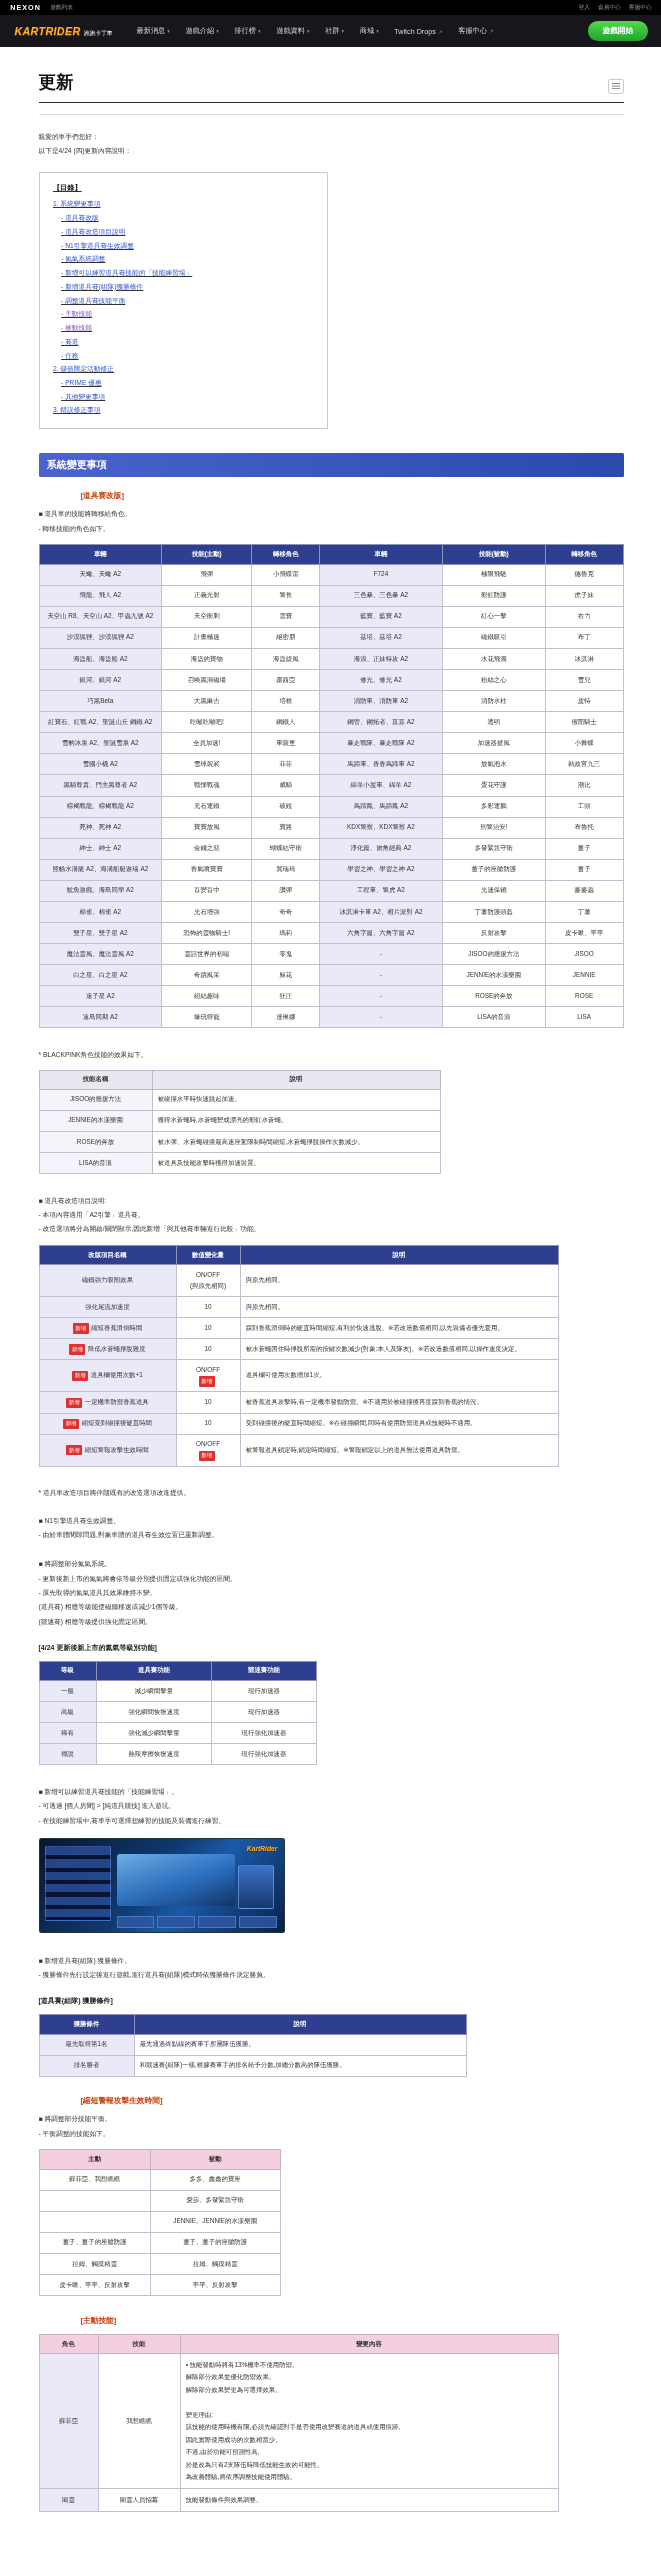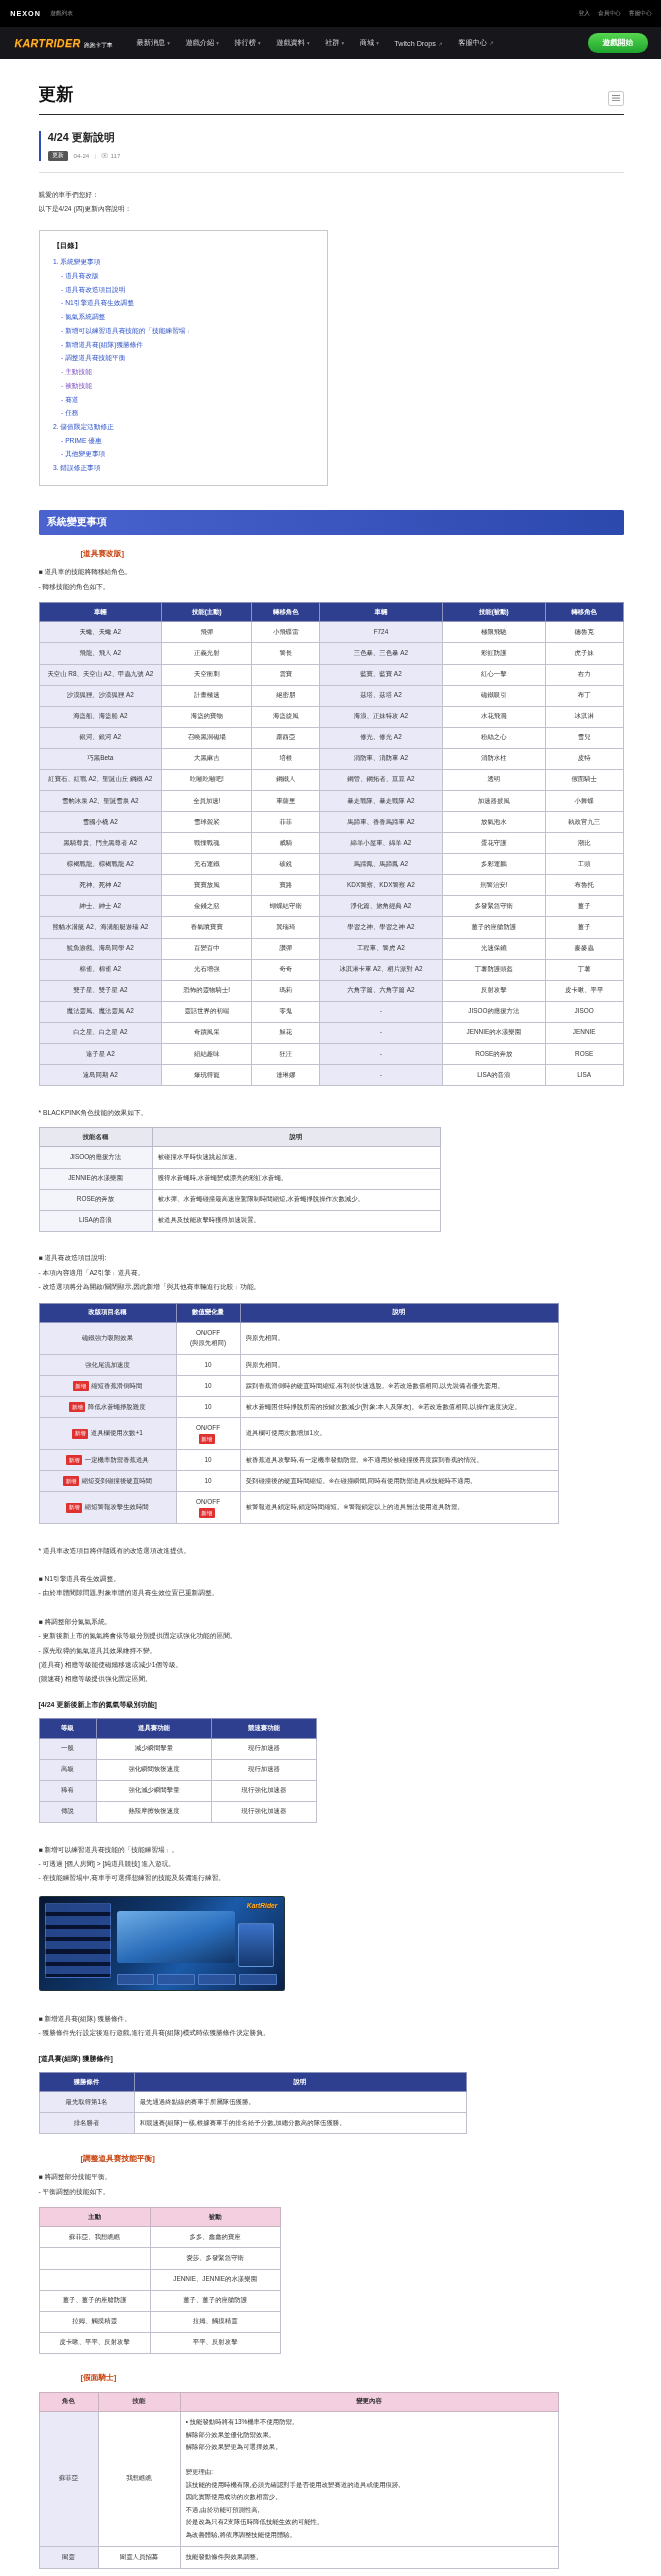--- a/index.html
+++ b/index.html
@@ -3,21 +3,21 @@
 <meta charset="utf-8">
 <style>
   * { box-sizing: border-box; }
   html,body { margin:0; padding:0; }
   body {
     width:662px; height:3091px; overflow:hidden;
     background:#ffffff; color:#333;
     font-family:"Liberation Sans","DejaVu Sans",sans-serif;
   }
   
-  .nexon-bar { height:27px; background:#000; display:flex; align-items:center; justify-content:space-between; padding:0 10.3px;gap:19px; }
+  .nexon-bar { height:15px; background:#000; display:flex; align-items:center; justify-content:space-between; padding:0 10.3px;gap:19px; }
   .nexon-left { display:flex; align-items:center; }
   .nexon-logo { color:#fff; font-weight:bold; font-size:7.2px; letter-spacing:1px; cursor:pointer; }
   .nexon-item { color:#999; font-size:5.7px; margin-left:9.3px; cursor:pointer; }
   .nexon-right { display:flex; }
   .nexon-right .nav-item { color:#9a9a9a; font-size:5.7px; margin-left:8.2px; cursor:pointer; }
   
   .gamenav { height:32px; background:#16161b; display:flex; align-items:center; padding:0 14.4px; }
   .logo { display:flex; align-items:baseline; cursor:pointer; }
   .logo-en { font-style:italic; font-weight:900; font-size:10.8px; color:#ffb027; text-shadow:0 0.5px 0 #7a3c00; letter-spacing:0.3px; }
   .logo-zh { color:#fff; font-size:5.7px; margin-left:3.6px; }
@@ -35,21 +35,21 @@
   .article-head { margin-top:15.5px; padding-left:7.2px; border-left:2.1px solid #2f4db5; }
   .article-title { font-size:10.8px; font-weight:bold; color:#222; }
   .article-meta { margin-top:6.2px; display:flex; align-items:center; gap:5.2px; font-size:6.2px; color:#8a8a8a; }
   .badge { background:#555; color:#fff; padding:1px 4.6px; border-radius:1.5px; font-size:5.7px; }
   .views { display:flex; align-items:center; gap:2.1px; }
   .meta-divider { color:#ccc; }
   .head-rule { border:none; border-top:0.5px solid #ddd; margin:11.3px 0 14.4px; }
   .greeting { margin-bottom:5.2px; }
   .line { font-size:6.7px; line-height:2.15; color:#333; white-space:pre-line; }
   
-  .toc-box { border:0.5px solid #c9c9c9; padding:10.3px 13.4px; margin:13.4px 0 24px; width:289px; background:#fff; }
+  .toc-box { border:0.5px solid #c9c9c9; padding:10.3px 13.4px; margin:13.4px 0 24px; width:289px; background:#fff;text-decoration:underline; }
   .toc-head { font-weight:bold; font-size:7.2px; color:#222; margin-bottom:4.1px; }
   .toc-item { color:#2b50c8; font-size:6.7px; line-height:2.05; cursor:pointer; }
   .toc-item.sub { padding-left:8.2px; }
   .toc-item.visited { color:#7b4fc0; }
   
   .banner { background:linear-gradient(90deg,#4a63cf,#2c49ae); color:#fff; font-weight:bold; font-size:10px;
     padding:5.2px 8.2px; border-radius:1.5px; margin:18.5px 0 14.4px; }
   .red-label { color:#c7420e; font-weight:bold; font-size:7.7px; margin:13.4px 0 6.2px;padding-left:42px; }
   .note { font-size:6.7px; color:#333; margin:13.4px 0 2.1px; line-height:2; }
   .tbl-title { font-weight:bold; font-size:7px; color:#222; margin:13.4px 0 1px; }
@@ -134,35 +134,20 @@
     <h1>更新</h1>
     <div class="list-btn">
       <svg class="list-icon" width="8.2" height="6.2" viewBox="0 0 16 12">
         <rect x="0" y="0" width="16" height="2" fill="#888"></rect>
         <rect x="0" y="5" width="16" height="2" fill="#888"></rect>
         <rect x="0" y="10" width="16" height="2" fill="#888"></rect>
       </svg>
     </div>
   </div>
 
-  <div class="article-head">
-    <div class="article-title">4/24 更新說明</div>
-    <div class="article-meta">
-      <span class="badge">更新</span>
-      <span class="date">04-24</span>
-      <span class="meta-divider">|</span>
-      <span class="views">
-        <svg class="eye-svg" width="7.2" height="5.2" viewBox="0 0 14 10">
-          <ellipse cx="7" cy="5" rx="6.3" ry="4.3" fill="none" stroke="#999" stroke-width="1"></ellipse>
-          <circle cx="7" cy="5" r="2" fill="#999"></circle>
-        </svg>
-        <span>117</span>
-      </span>
-    </div>
-  </div>
 
   <hr class="head-rule">
 
   <div class="greeting">
       <div class="line">親愛的車手們您好：</div>
       <div class="line">以下是4/24 (四)更新內容說明：</div>
     </div>
 
   <div class="toc-box">
     <div class="toc-head">【目錄】</div>
@@ -554,21 +539,21 @@
           <td>最先取得第1名</td>
           <td>最先通過終點線的賽車手所屬隊伍獲勝。</td>
         </tr>
         <tr>
           <td>排名勝者</td>
           <td>和競速賽(組隊)一樣,根據賽車手的排名給予分數,加總分數高的隊伍獲勝。</td>
         </tr>
       </tbody>
     </table>
 
-  <div class="red-label">[調整道具賽技能平衡]</div>
+  <div class="red-label">[縮短警報攻擊生效時間]</div>
   <div>
       <div class="line">■ 將調整部分技能平衡。</div>
       <div class="line">- 平衡調整的技能如下。</div>
     </div>
   <table class="tbl bal-tbl">
       <thead>
         <tr>
           <th>主動</th>
           <th>被動</th>
         </tr>
@@ -594,21 +579,21 @@
           <td>拉姆、觸摸精靈</td>
           <td>拉姆、觸摸精靈</td>
         </tr>
         <tr>
           <td>皮卡啾、平平、反射攻擊</td>
           <td>平平、反射攻擊</td>
         </tr>
       </tbody>
     </table>
 
-  <div class="red-label">[假面騎士]</div>
+  <div class="red-label">[主動技能]</div>
   <table class="tbl act-tbl">
       <thead>
         <tr>
           <th>角色</th>
           <th>技能</th>
           <th>變更內容</th>
         </tr>
       </thead>
       <tbody>
         <tr>

